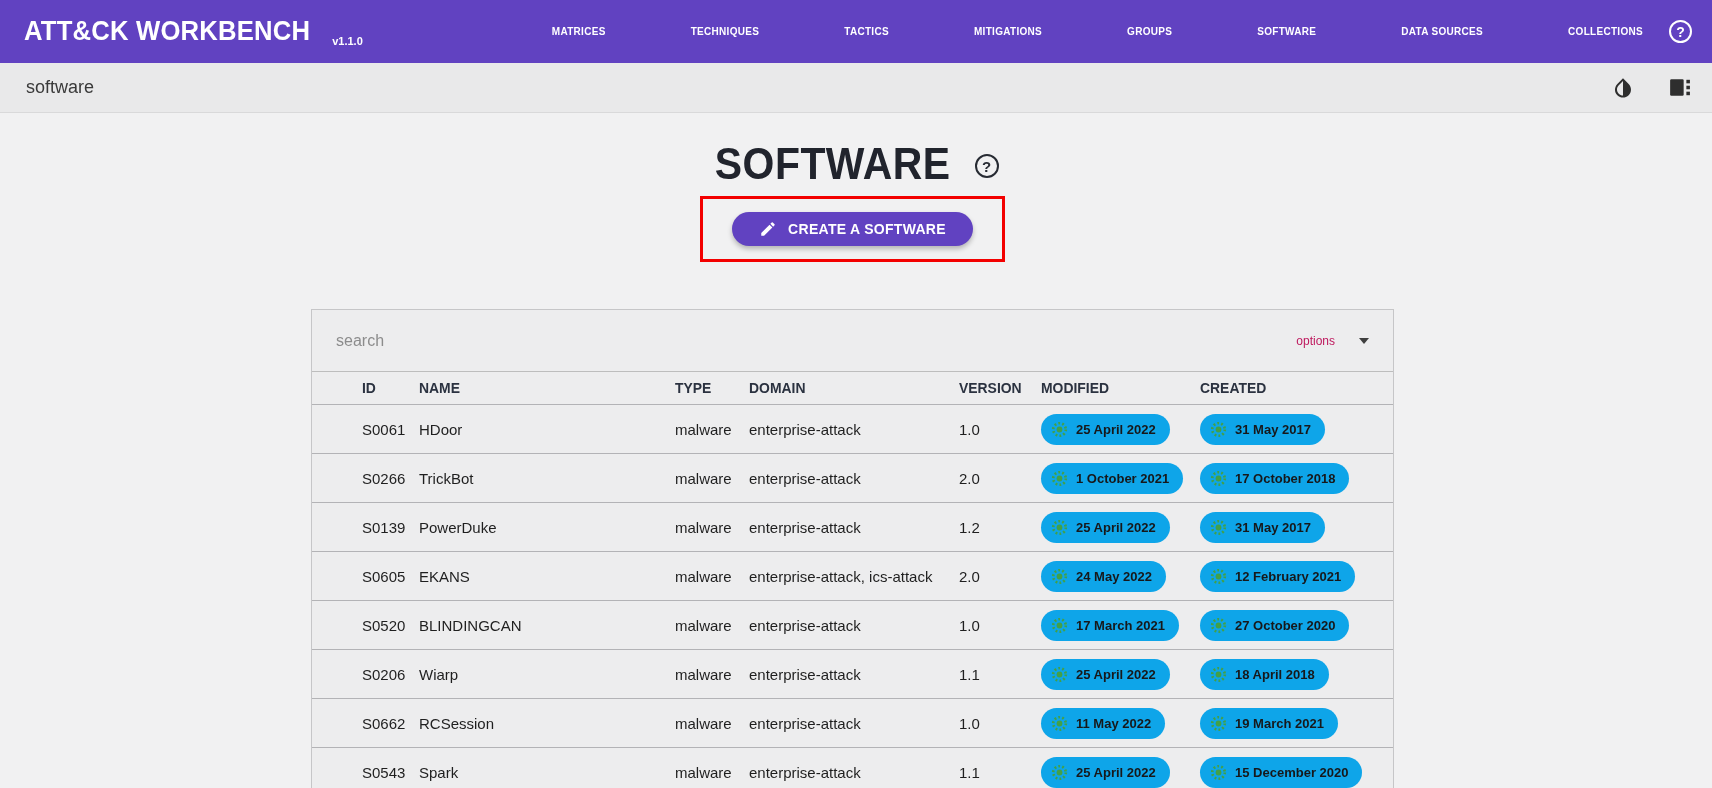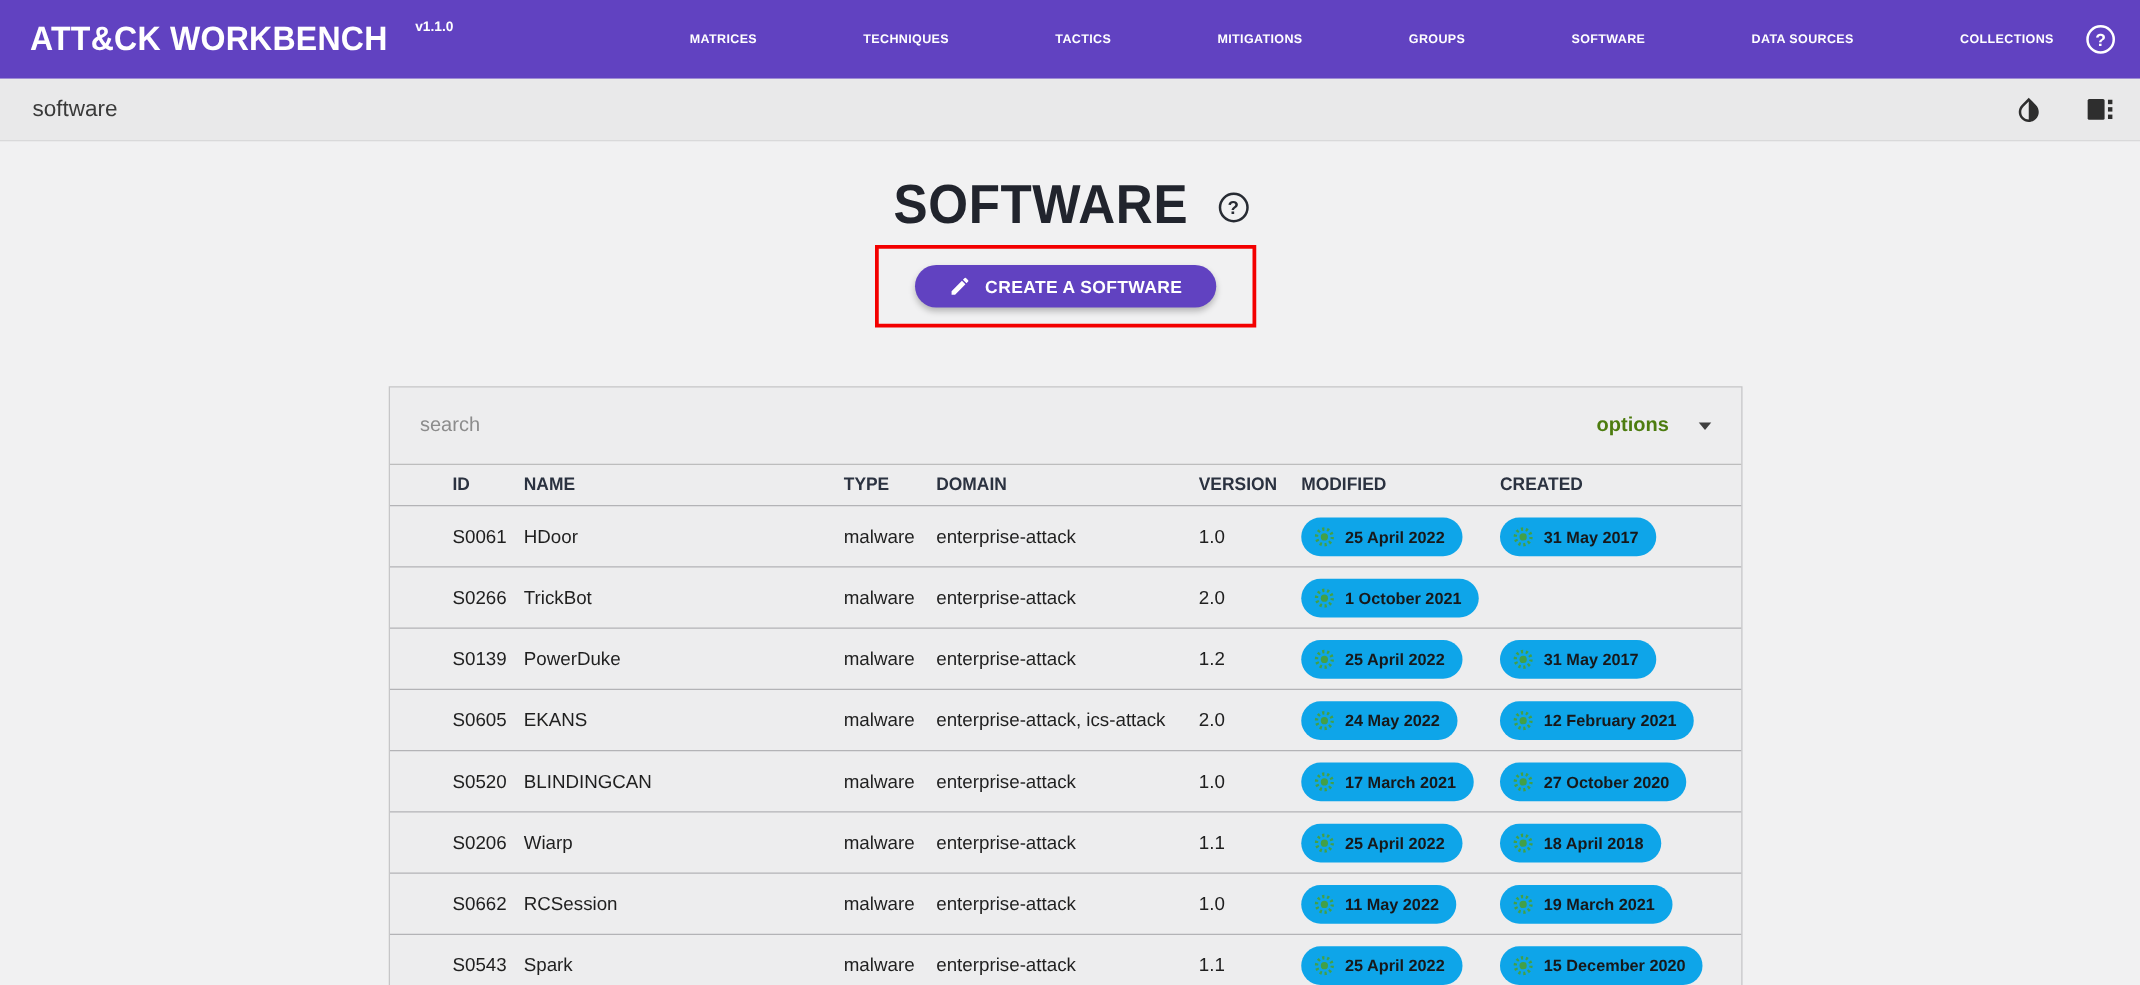--- a/index.html
+++ b/index.html
@@ -9,21 +9,21 @@
     background:#f1f1f2;
     position:relative;
     color:#212121;
   }
 
   
   .navbar {
     height:63px; background:#6142c1; color:#fff;
     display:flex; align-items:center; padding:0 20px 0 24px;
   }
-  .brand { display:flex; align-items:flex-start; gap:7px; }
+  .brand { display:flex; align-items:flex-end; gap:7px; }
   .brand-text {
     font-size:27px; font-weight:bold; letter-spacing:.2px;
     transform:scaleX(.95); transform-origin:left center; white-space:nowrap;
   }
   .brand-version { font-size:11px; font-weight:bold; }
   .nav-links {
     margin-left:auto; display:flex; align-items:center; gap:37px;
     margin-right:26px;
   }
   .nav-link {
@@ -84,21 +84,21 @@
     border-bottom:1px solid #bdbdbd;
   }
   .search-input {
     flex:1; border:none; outline:none; background:transparent;
     font-family:"Liberation Sans", sans-serif; font-size:16px; color:#444;
   }
   .search-input::placeholder { color:#8c8c8c; opacity:1; }
   .options-select {
     display:flex; align-items:center; gap:24px; cursor:pointer; padding-right:8px;
   }
-  .options-label { font-size:16px; color:#4d7c0f;font-weight:bold; }
+  .options-label { font-size:12px; color:#be185d; }
   .dd-arrow {
     width:0; height:0; border-left:5px solid transparent; border-right:5px solid transparent;
     border-top:6px solid #3f3f3f;
   }
 
   .t-head, .t-row {
     display:grid;
     grid-template-columns:57px 256px 74px 210px 82px 159px 1fr;
     padding-left:50px; align-items:center;
   }
@@ -234,20 +234,31 @@
       <span class="badge">
         <span style="display:inline-flex;">
           <svg width="17" height="17" viewBox="0 0 20 20">
             <circle cx="10" cy="10" r="3.4" fill="#43a047"></circle>
             <circle cx="10" cy="10" r="7.4" fill="none" stroke="#43a047" stroke-width="3.1" stroke-dasharray="2.1 2.55"></circle>
           </svg>
         </span>
         <span>1 October 2021</span>
       </span>
     </div>
+    <div class="td">
+      <span class="badge">
+        <span style="display:inline-flex;">
+          <svg width="17" height="17" viewBox="0 0 20 20">
+            <circle cx="10" cy="10" r="3.4" fill="#43a047"></circle>
+            <circle cx="10" cy="10" r="7.4" fill="none" stroke="#43a047" stroke-width="3.1" stroke-dasharray="2.1 2.55"></circle>
+          </svg>
+        </span>
+        <span>17 October 2018</span>
+      </span>
+    </div>
   </div>
 
   <div class="t-row">
     <div class="td">S0139</div>
     <div class="td">PowerDuke</div>
     <div class="td">malware</div>
     <div class="td">enterprise-attack</div>
     <div class="td">1.2</div>
     <div class="td">
       <span class="badge">

